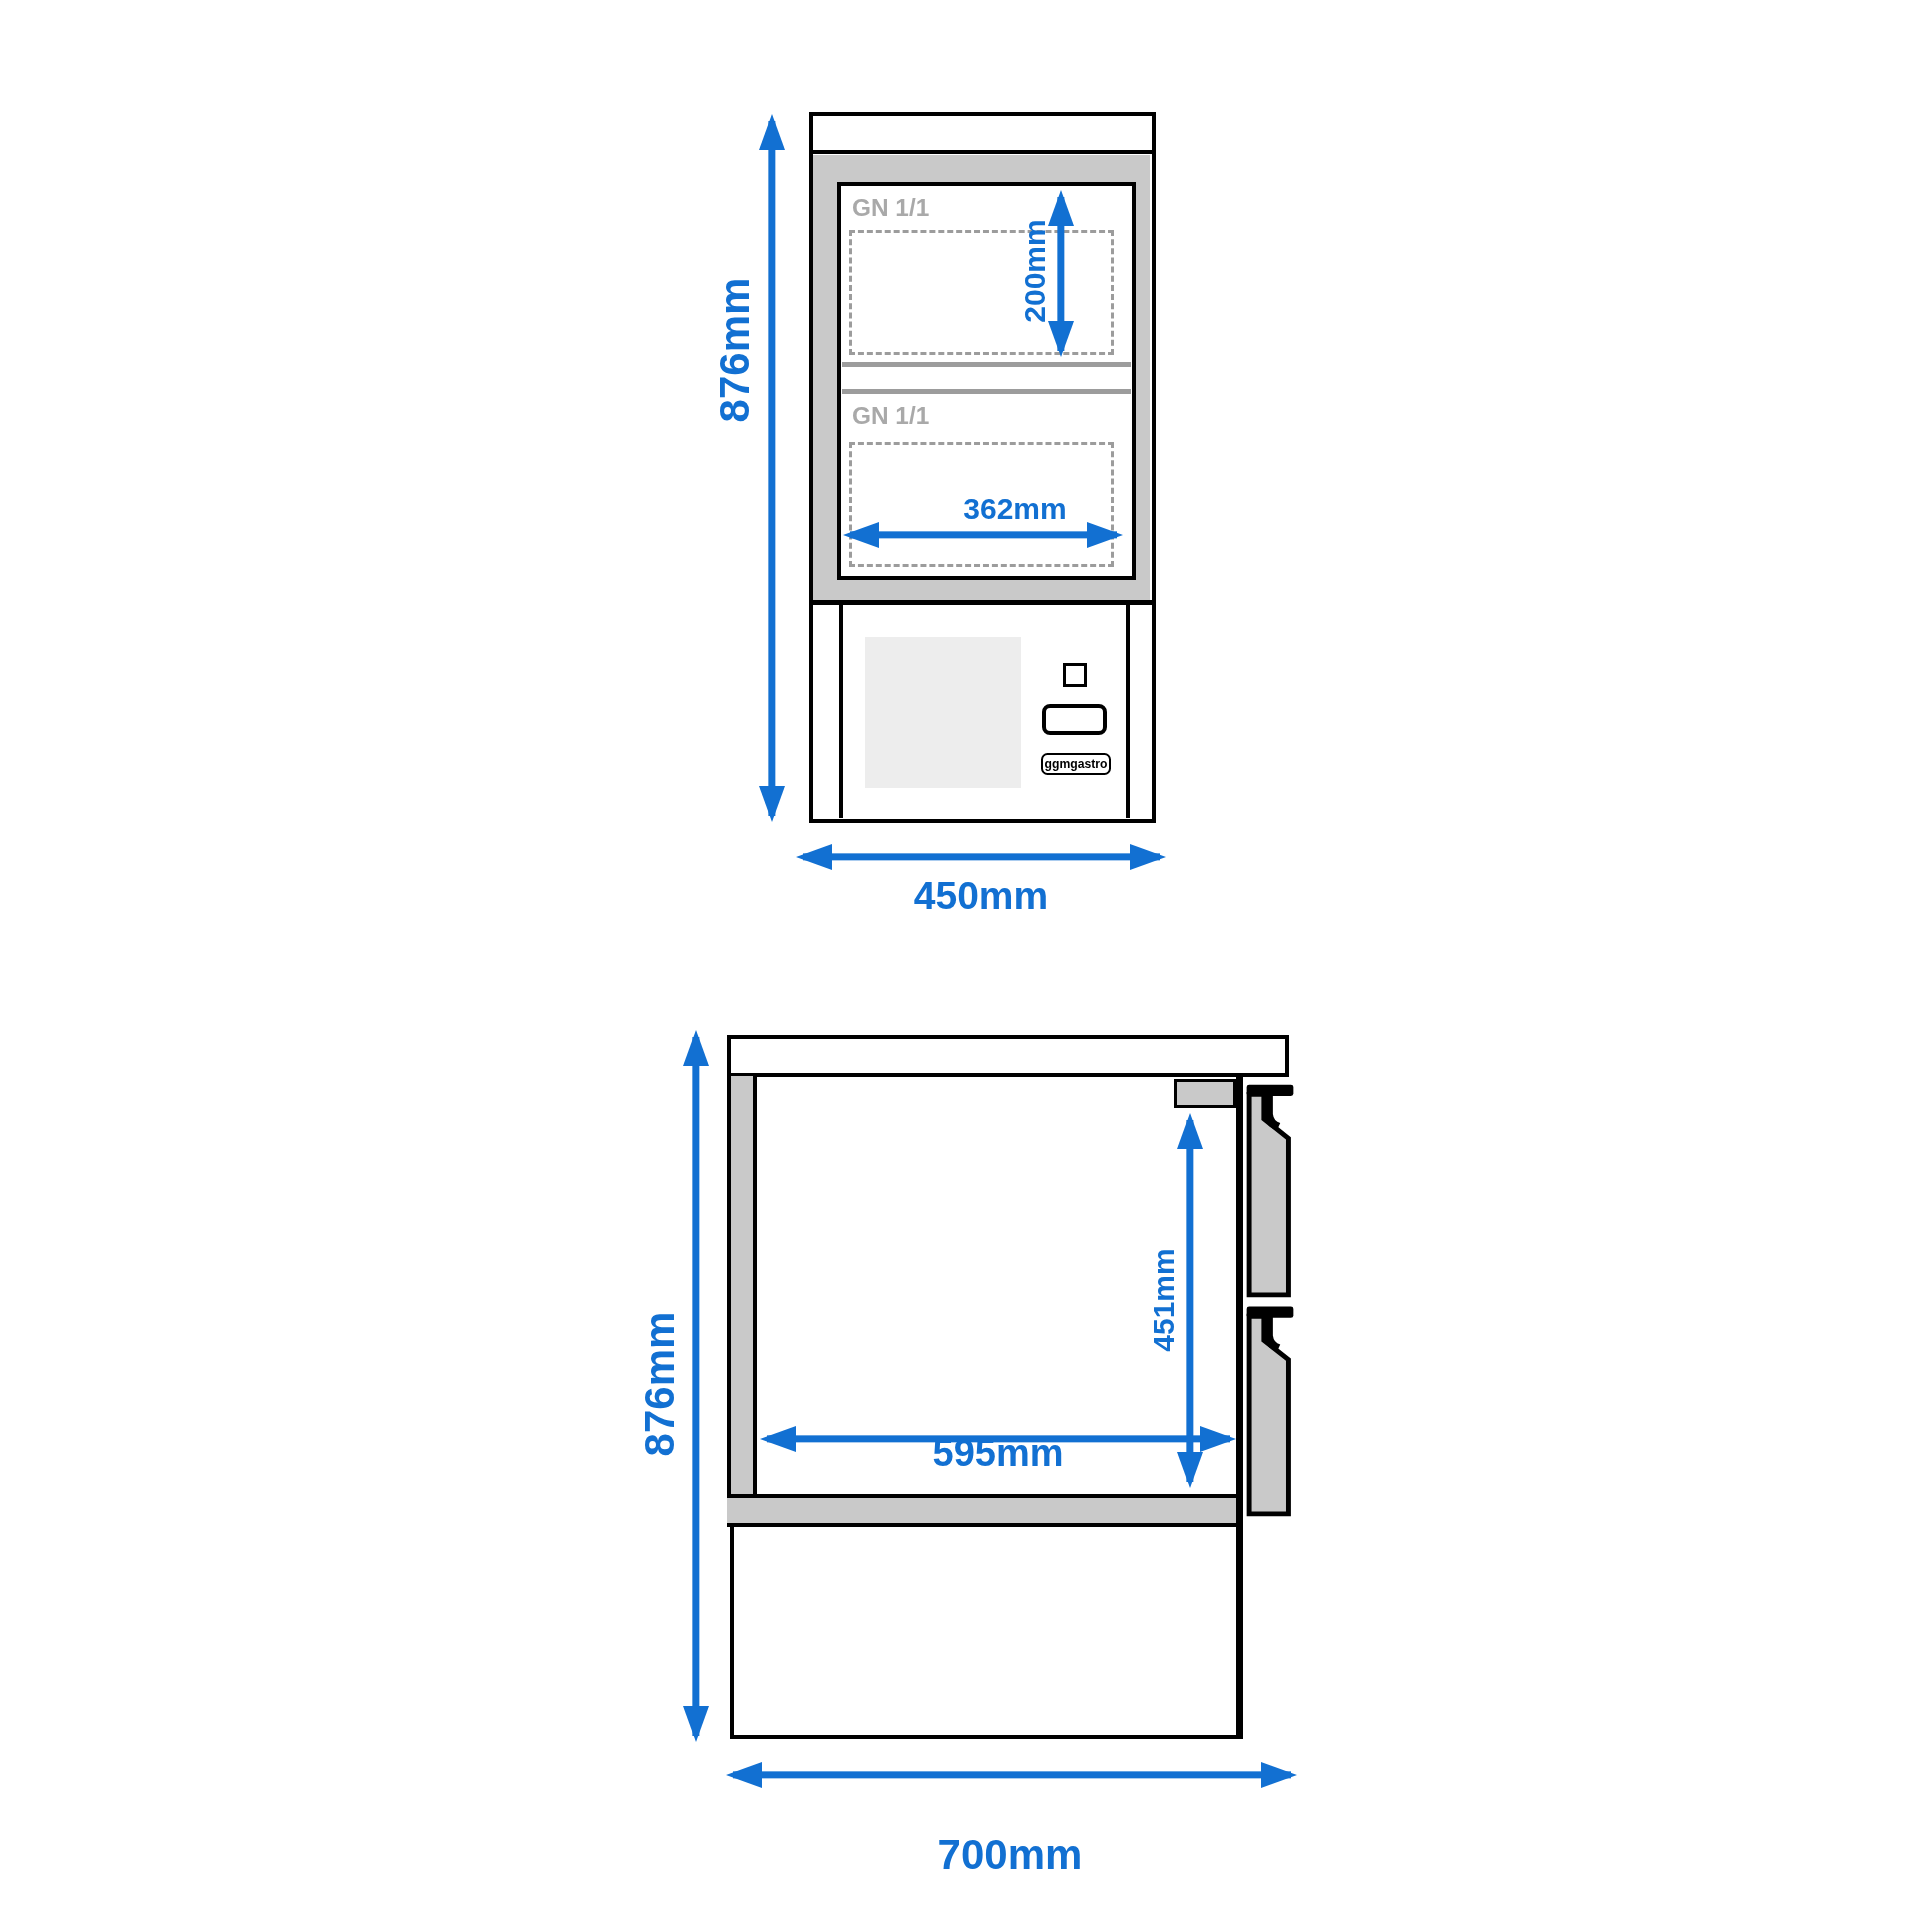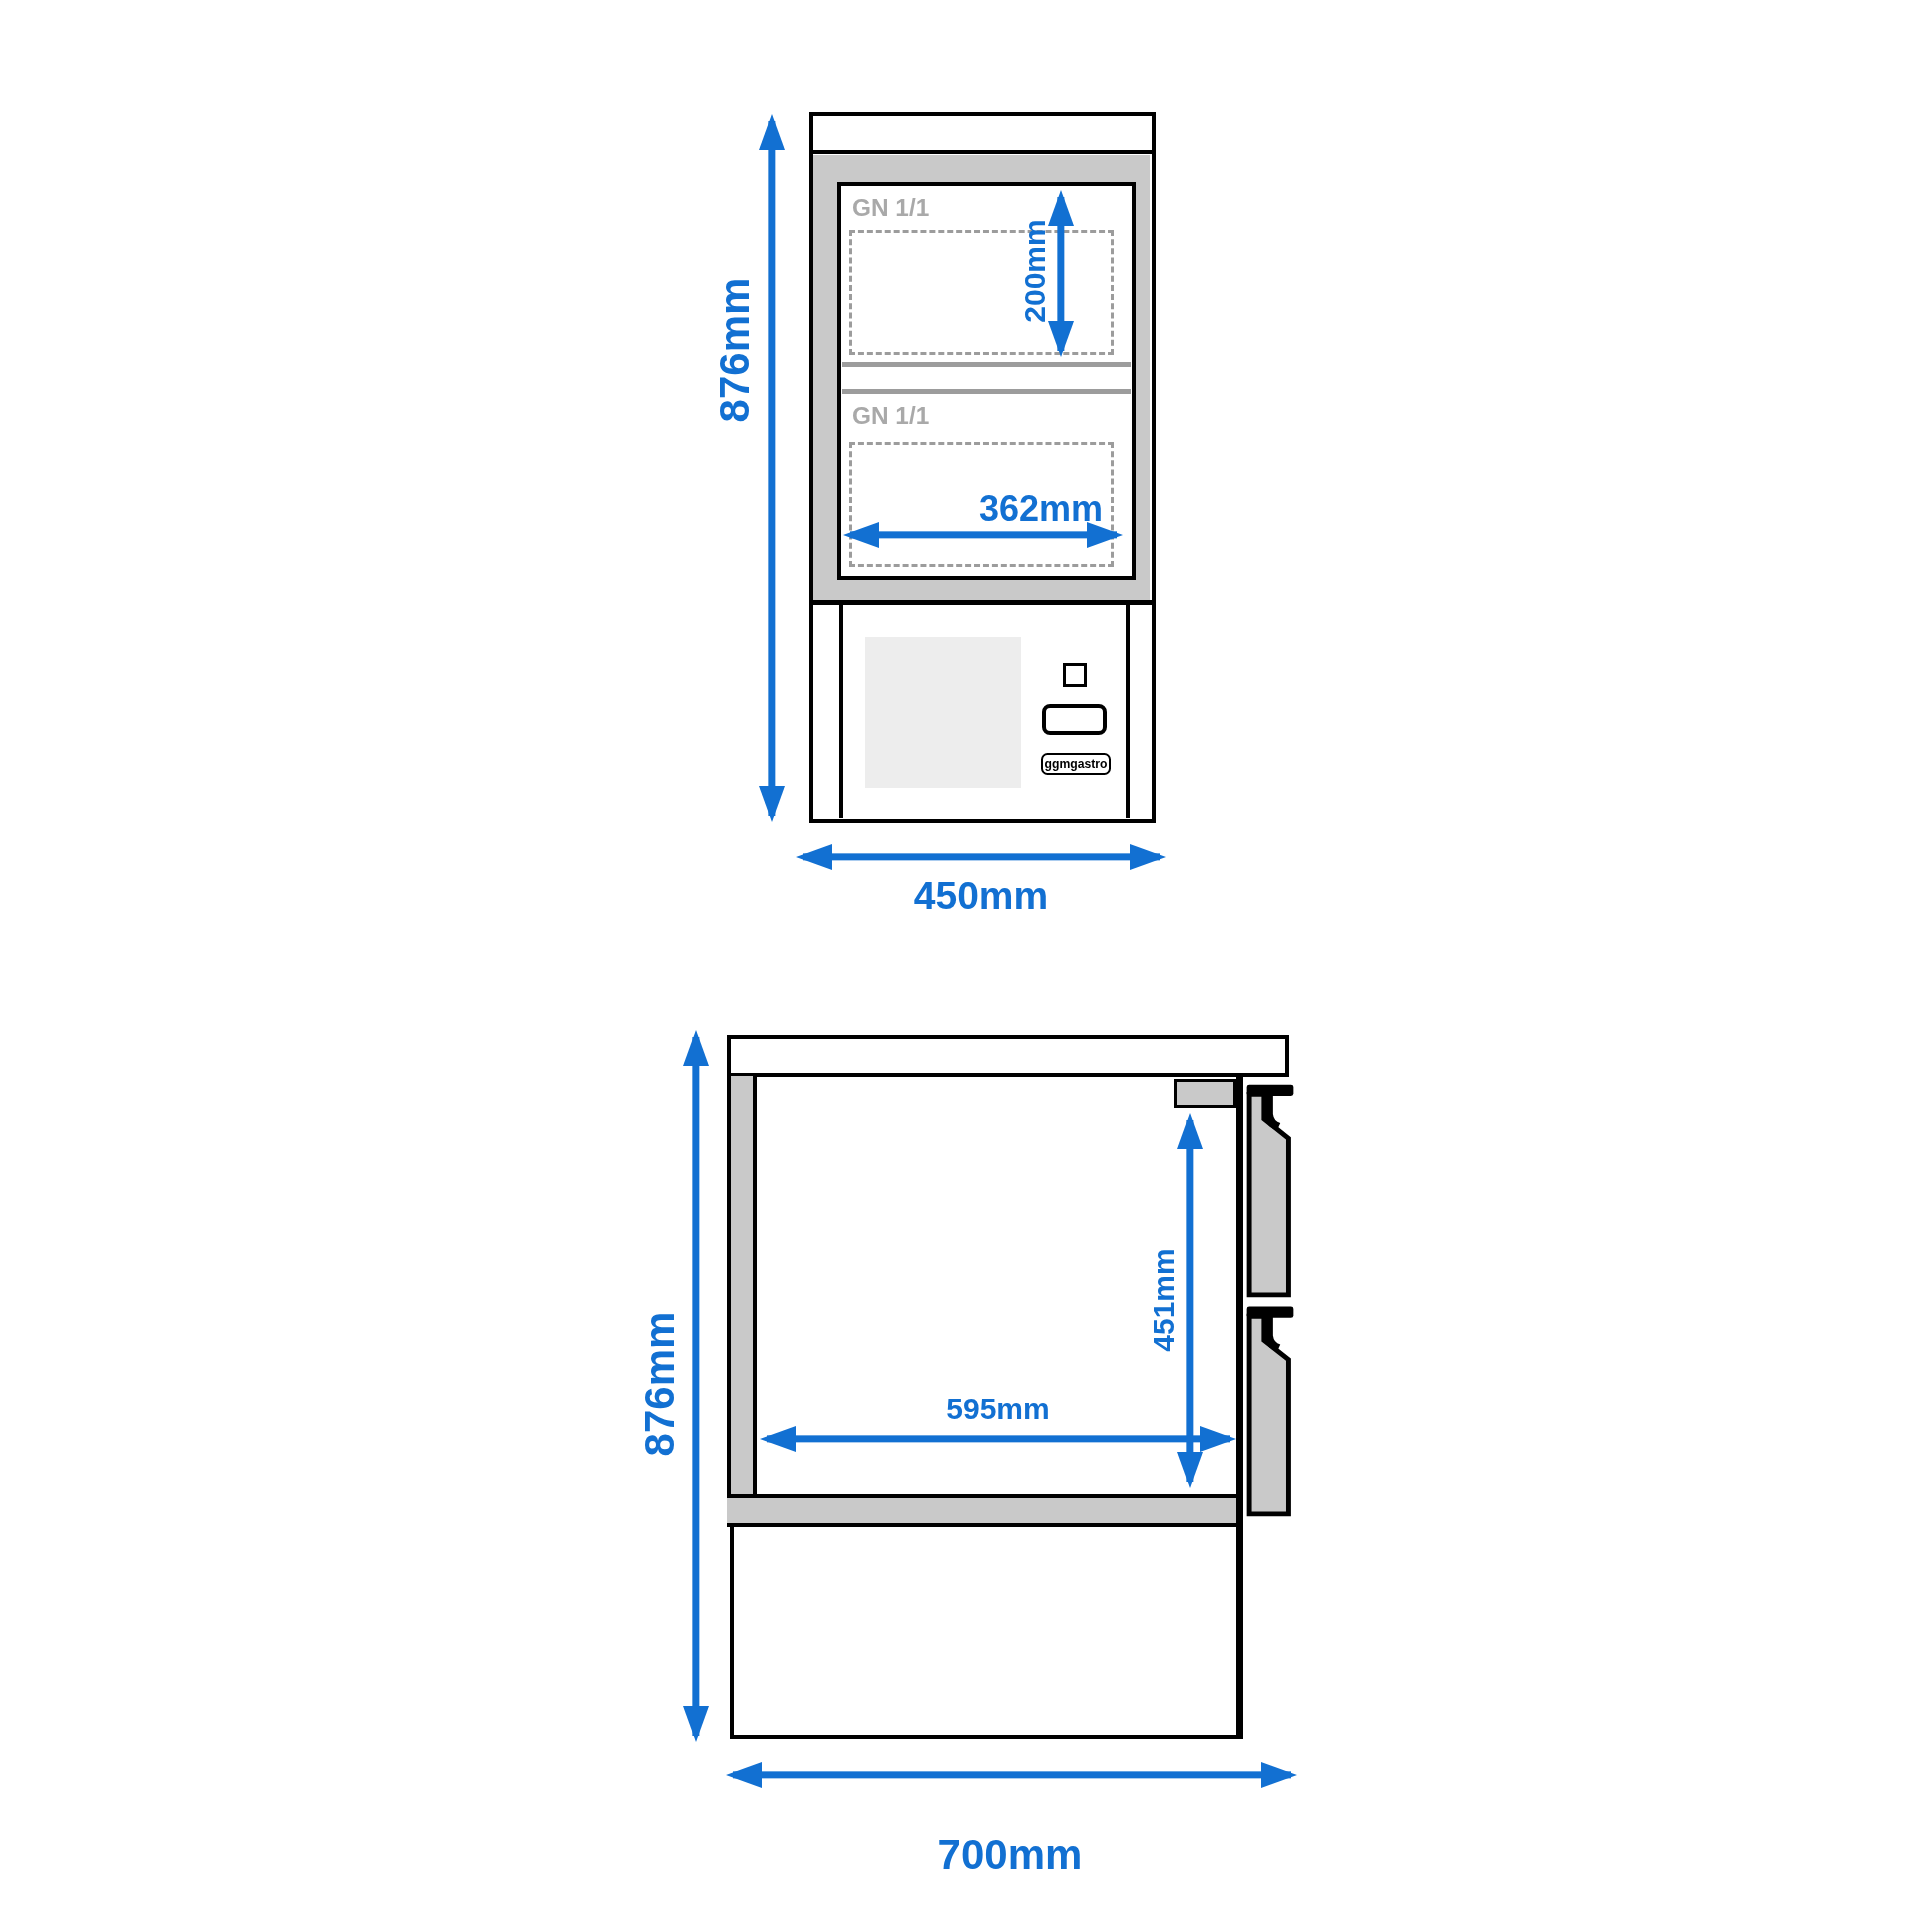--- a/index.html
+++ b/index.html
@@ -71,21 +71,21 @@
     </div>
     <div class="dim-label rot" style="left:1035px;top:271px;font-size:30px;">200mm</div>
 
     <div class="blackline" style="left:842px;top:362px;width:289px;height:4.9px;background:var(--dash);"></div>
     <div class="blackline" style="left:842px;top:389px;width:289px;height:4.9px;background:var(--dash);"></div>
 
     <div class="gn-label" style="left:852px;top:402px;">GN 1/1</div>
 
     <div class="dashed" style="left:849px;top:442px;width:265px;height:125px;"></div>
 
-    <div class="dim-label" style="left:1041px;top:509px;font-size:36px;">362mm</div>
+    <div class="dim-label" style="left:1015px;top:509px;font-size:30px;">362mm</div>
     <div class="arrow h" style="left:843px;top:522px;width:280px;">
       <i class="shaft"></i>
       <i class="head left"></i>
       <i class="head right"></i>
     </div>
 
     <div class="blackline" style="left:839px;top:605px;width:4.1px;height:213px;"></div>
     <div class="blackline" style="left:1126px;top:605px;width:4.1px;height:213px;"></div>
 
     <div class="abs" style="left:865px;top:637px;width:156px;height:151px;background:var(--panel);"></div>
@@ -137,21 +137,21 @@
       <path d="M23 14 h11 v24 q1 9 9 11 l-4 9 q-14 -4 -16 -20 z" fill="#000"></path>
     </svg>
 
     <div class="arrow v" style="left:1177px;top:1113px;height:375px;">
       <i class="shaft"></i>
       <i class="head up"></i>
       <i class="head down"></i>
     </div>
     <div class="dim-label rot" style="left:1164px;top:1300px;font-size:30px;">451mm</div>
 
-    <div class="dim-label" style="left:998px;top:1409px;font-size:30px;">595mm</div>
+    <div class="dim-label" style="left:998px;top:1453px;font-size:38px;">595mm</div>
     <div class="arrow h" style="left:760px;top:1426px;width:476px;">
       <i class="shaft"></i>
       <i class="head left"></i>
       <i class="head right"></i>
     </div>
 
     <div class="arrow v" style="left:683px;top:1030px;height:712px;">
       <i class="shaft"></i>
       <i class="head up"></i>
       <i class="head down"></i>

